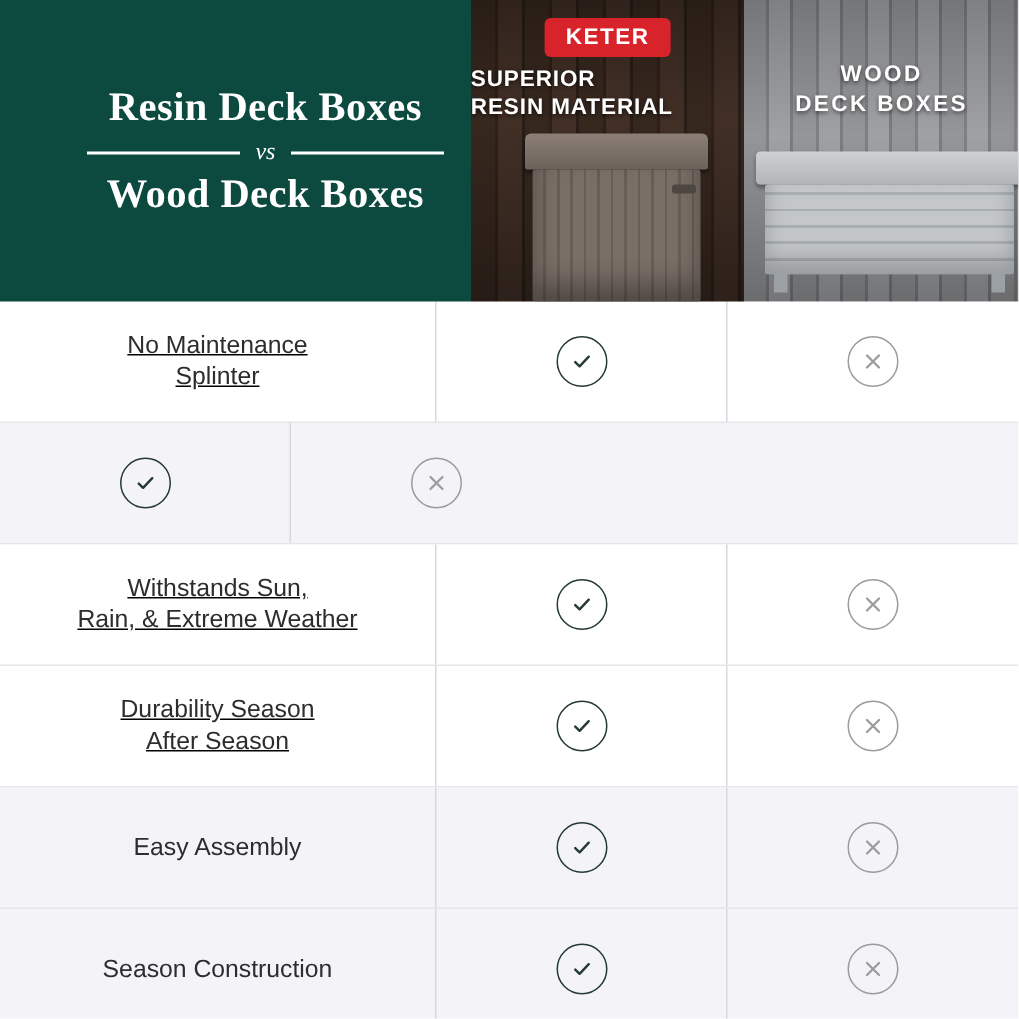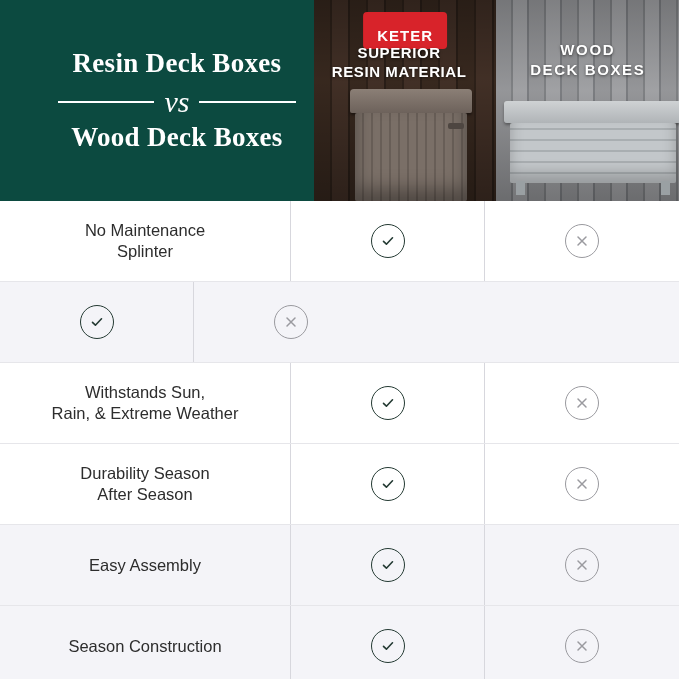--- a/index.html
+++ b/index.html
@@ -53,21 +53,21 @@
     gap: 10px;
     margin: 6px 0 4px 0;
     width: 238px;
   }
   .hdr-vs-row .rule {
     flex: 1 1 auto;
     height: 2px;
     background: #ffffff;
   }
   .hdr-vs-row .vs {
-    font-size: 30px;
+    font-size: 16px;
     font-style: italic;
     font-family: "Liberation Serif", serif;
   }
   .hdr-title .line2 {
     font-size: 27px;
     font-weight: bold;
     letter-spacing: .3px;
     text-align: right;
     line-height: 1.1;
   }
@@ -94,31 +94,31 @@
   .keter-badge {
     position: absolute;
     top: 12px;
     left: 50%;
     transform: translateX(-50%);
     background: #d8232a;
     color: #ffffff;
     font-weight: bold;
     font-size: 15px;
     letter-spacing: 1px;
-    padding: 15px 14px 5px 14px;
+    padding: 4px 14px 5px 14px;
     border-radius: 4px;
     z-index: 4;
     font-family: "Liberation Sans", sans-serif;
   }
   .resin-caption {
     position: absolute;
     top: 44px;
     left: 0;
     right: 12px;
-    text-align: center;
+    text-align: left;
     color: #ffffff;
     font-size: 15px;
     font-weight: bold;
     line-height: 1.25;
     letter-spacing: .6px;
     z-index: 4;
     text-shadow: 0 1px 3px rgba(0,0,0,.6);
   }
   
   .resin-box {
@@ -229,21 +229,21 @@
   .rows {
     width: 679px;
   }
   .row {
     display: flex;
     height: 80px;
     align-items: stretch;
     border-bottom: 1px solid #e6e6ea;
   }
   .row.alt { background: #f4f4f8; }
-  .row.plain { background: #ffffff; }
+  .row.plain { background: #ffffff; text-decoration: underline; }
   .cell-feature {
     width: 291px;
     display: flex;
     align-items: center;
     justify-content: center;
     text-align: center;
     padding: 0 18px;
     box-sizing: border-box;
     color: #2d2d2d;
     font-size: 16.5px;

